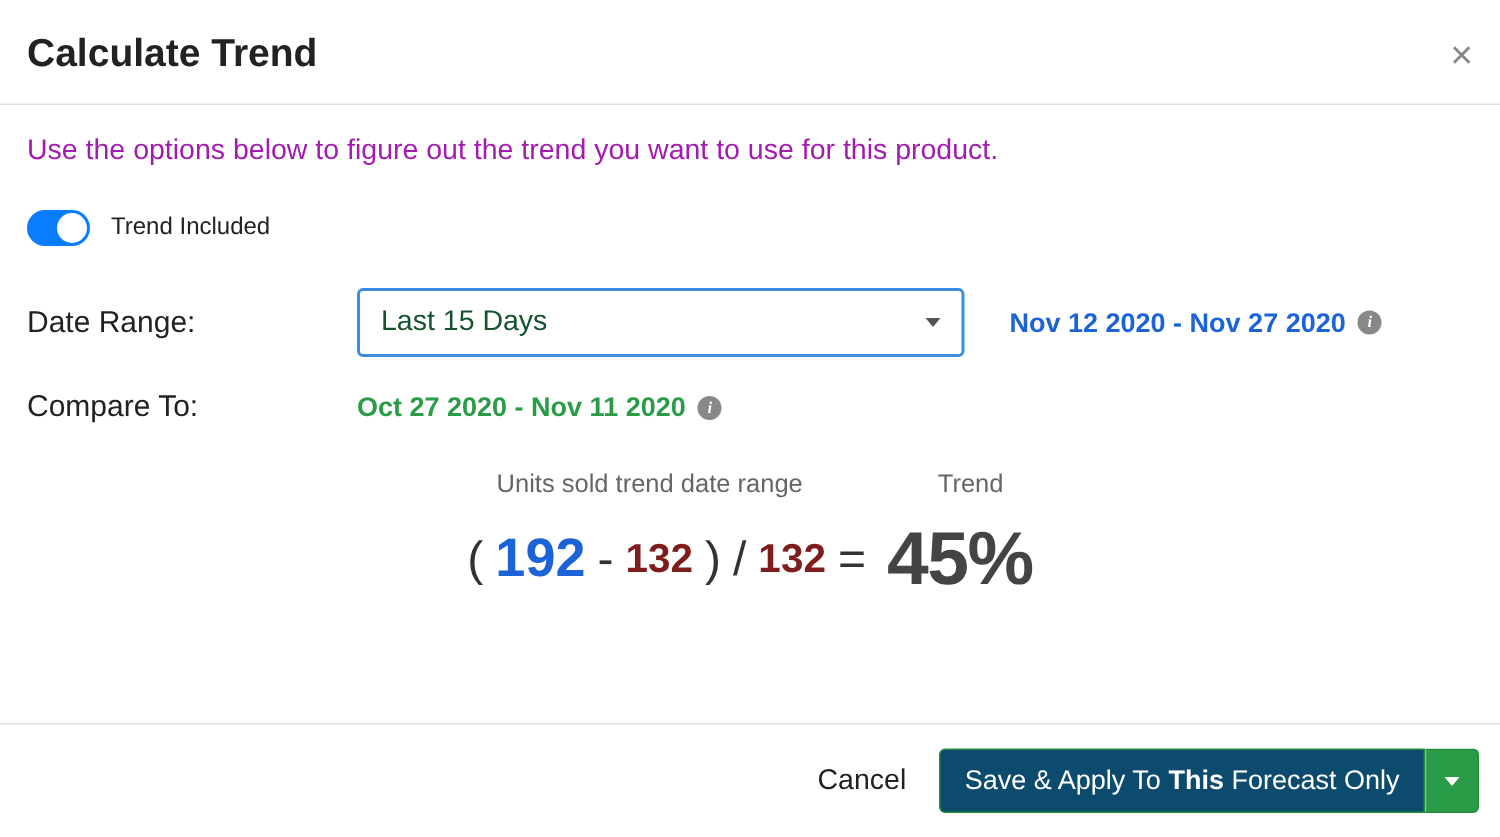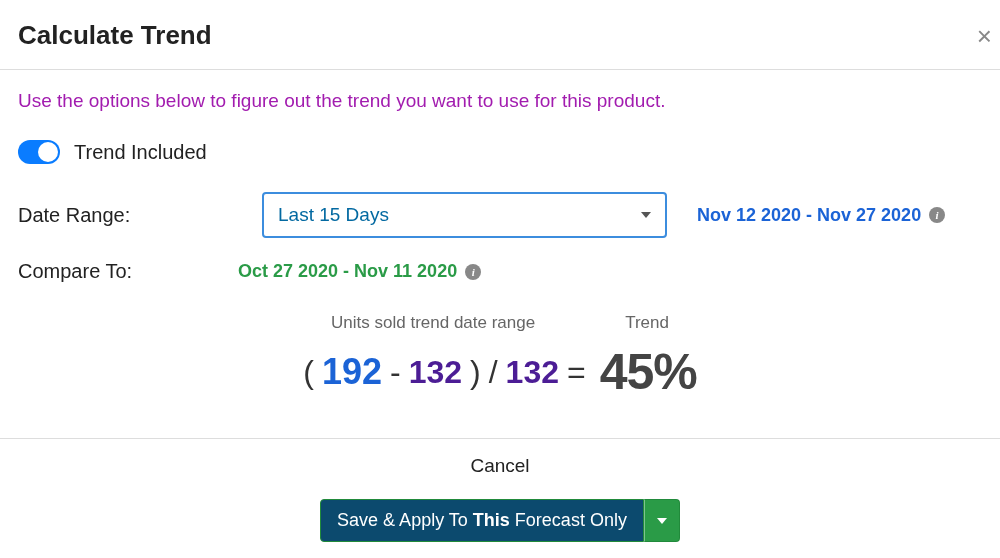--- a/index.html
+++ b/index.html
@@ -10,21 +10,21 @@
     width: 1000px;
     height: 558px;
     background: #fff;
     position: relative;
   }
 
   .header {
     display: flex;
     align-items: center;
     justify-content: space-between;
-    padding: 20px 4px 18px 18px;
+    padding: 20px 14px 18px 18px;
   }
   .dialog-title {
     font-size: 26px;
     font-weight: 700;
   }
   .close-btn {
     font-size: 26px;
     color: #888;
     cursor: pointer;
     line-height: 1;
@@ -64,21 +64,21 @@
   .toggle-knob {
     position: absolute;
     right: 2px;
     top: 2px;
     width: 20px;
     height: 20px;
     background: #fff;
     border-radius: 50%;
   }
   .toggle-label {
-    font-size: 20px;
+    font-size: 16px;
   }
 
   .form-row {
     display: flex;
     align-items: center;
     margin-bottom: 22px;
     gap: 30px;
   }
   .form-label {
     width: 190px;
@@ -89,22 +89,21 @@
     height: 46px;
     border: 1px solid #bbb;
     border-radius: 4px;
     display: flex;
     align-items: center;
     justify-content: space-between;
     padding: 0 14px;
     font-size: 19px;
     cursor: pointer;
     background: #fff;
-    color: #0369a1;
-    margin-left: 24px;
+    color: #14532d;
   }
   .select.focused {
     border: 2px solid #3c8dde;
   }
   .caret {
     width: 0; height: 0;
     border-left: 5px solid transparent;
     border-right: 5px solid transparent;
     border-top: 6px solid #555;
   }
@@ -148,42 +147,41 @@
   .formula {
     font-size: 34px;
     font-weight: 400;
     display: flex;
     align-items: center;
     justify-content: center;
     gap: 8px;
     color: #333;
   }
   .formula .v1 { color: #1b63d6; font-weight: 600; font-size: 36px; }
-  .formula .v2 { color: #4c1d95; font-weight: 600; font-size: 32px; }
+  .formula .v2 { color: #7f1d1d; font-weight: 600; font-size: 27px; }
   .formula .paren, .formula .op { font-size: 32px; color: #333; }
   .trend-result {
     font-size: 50px;
     font-weight: 800;
     color: #444;
     margin-left: 6px;
     letter-spacing: -1px;
   }
 
   .footer {
     border-top: 1px solid #ddd;
     position: absolute;
     bottom: 0;
     left: 0;
     right: 0;
     padding: 16px 14px;
     display: flex;
     align-items: center;
     justify-content: flex-end;
     gap: 22px;
-    flex-direction: column;
   }
   .cancel-link {
     font-size: 19px;
     color: #222;
     cursor: pointer;
   }
   .save-group {
     display: flex;
     align-items: stretch;
   }

